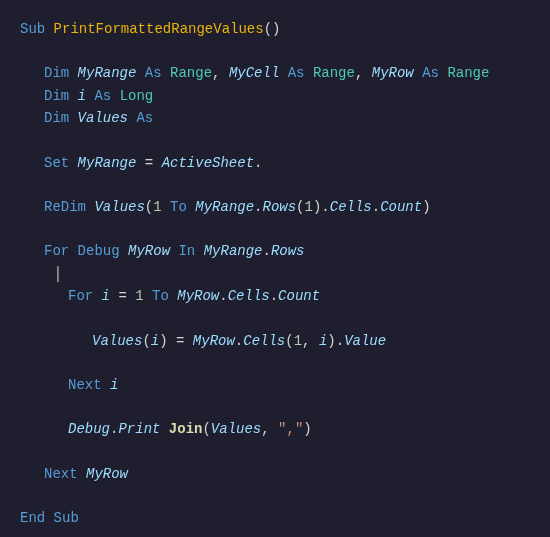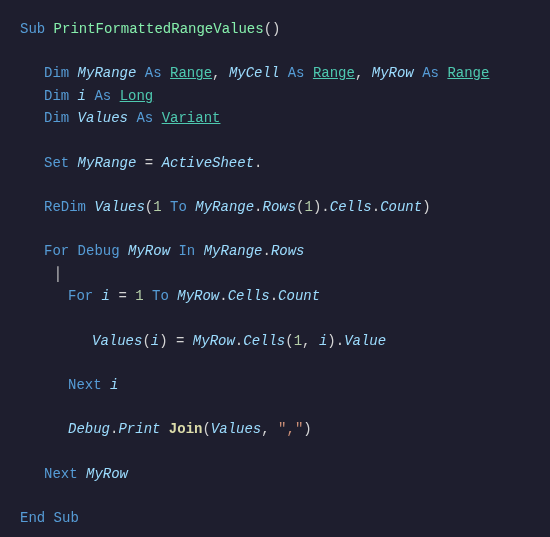--- a/index.html
+++ b/index.html
@@ -25,38 +25,38 @@
       padding: 18px 20px;
     }
 
     .code-line {
       display: flex;
       flex-wrap: wrap;
       white-space: pre;
     }
 
     .kw-blue { color: #569cd6; }       
-    .kw-cyan { color: #4ec9b0; text-decoration: underline; }       
+    .kw-cyan { color: #4ec9b0; }       
     .kw-yellow { color: #dcdcaa; font-weight: bold; }
     .var-teal { color: #9cdcfe; font-style: italic; }      
     .str-orange { color: #ce9178; }    
     .num { color: #b5cea8; }           
     .punc { color: #d4d4d4; }
-    .sub-name { color: #86efac; }
+    .sub-name { color: #eab308; }
   </style>
 </head>
 <body>
 
 <div class="code-container">
   <div id="code-block">
       <div class="code-line"><span class="kw-blue">Sub </span><span class="sub-name">PrintFormattedRangeValues</span><span class="punc">()</span></div>
       <div class="code-line" style="height: 22px;">&nbsp;</div>
       <div class="code-line"><span style="display: inline-block; width: 24px;"></span><span class="kw-blue">Dim </span><span class="var-teal">MyRange </span><span class="kw-blue">As </span><span class="kw-cyan">Range</span><span class="punc">, </span><span class="var-teal">MyCell </span><span class="kw-blue">As </span><span class="kw-cyan">Range</span><span class="punc">, </span><span class="var-teal">MyRow </span><span class="kw-blue">As </span><span class="kw-cyan">Range</span></div>
       <div class="code-line"><span style="display: inline-block; width: 24px;"></span><span class="kw-blue">Dim </span><span class="var-teal">i </span><span class="kw-blue">As </span><span class="kw-cyan">Long</span></div>
-      <div class="code-line"><span style="display: inline-block; width: 24px;"></span><span class="kw-blue">Dim </span><span class="var-teal">Values </span><span class="kw-blue">As </span><span class="kw-cyan">Variant</span></div>
+      <div class="code-line"><span style="display: inline-block; width: 24px;"></span><span class="kw-blue">Dim </span><span class="var-teal">Values </span><span class="kw-blue">As </span></div>
       <div class="code-line" style="height: 22px;">&nbsp;</div>
       <div class="code-line"><span style="display: inline-block; width: 24px;"></span><span class="kw-blue">Set </span><span class="var-teal">MyRange </span><span class="punc">= </span><span class="var-teal">ActiveSheet</span><span class="punc">.</span></div>
       <div class="code-line" style="height: 22px;">&nbsp;</div>
       <div class="code-line"><span style="display: inline-block; width: 24px;"></span><span class="kw-blue">ReDim </span><span class="var-teal">Values</span><span class="punc">(</span><span class="num">1 </span><span class="kw-blue">To </span><span class="var-teal">MyRange</span><span class="punc">.</span><span class="var-teal">Rows</span><span class="punc">(</span><span class="num">1</span><span class="punc">).</span><span class="var-teal">Cells</span><span class="punc">.</span><span class="var-teal">Count</span><span class="punc">)</span></div>
       <div class="code-line" style="height: 22px;">&nbsp;</div>
       <div class="code-line"><span style="display: inline-block; width: 24px;"></span><span class="kw-blue">For </span><span class="kw-blue">Debug </span><span class="var-teal">MyRow </span><span class="kw-blue">In </span><span class="var-teal">MyRange</span><span class="punc">.</span><span class="var-teal">Rows</span></div>
       <div class="code-line"><span class="punc">    │</span></div>
       <div class="code-line"><span style="display: inline-block; width: 48px;"></span><span class="kw-blue">For </span><span class="var-teal">i </span><span class="punc">= </span><span class="num">1 </span><span class="kw-blue">To </span><span class="var-teal">MyRow</span><span class="punc">.</span><span class="var-teal">Cells</span><span class="punc">.</span><span class="var-teal">Count</span></div>
       <div class="code-line" style="height: 22px;">&nbsp;</div>
       <div class="code-line"><span style="display: inline-block; width: 72px;"></span><span class="var-teal">Values</span><span class="punc">(</span><span class="var-teal">i</span><span class="punc">) = </span><span class="var-teal">MyRow</span><span class="punc">.</span><span class="var-teal">Cells</span><span class="punc">(</span><span class="num">1</span><span class="punc">, </span><span class="var-teal">i</span><span class="punc">).</span><span class="var-teal">Value</span></div>

